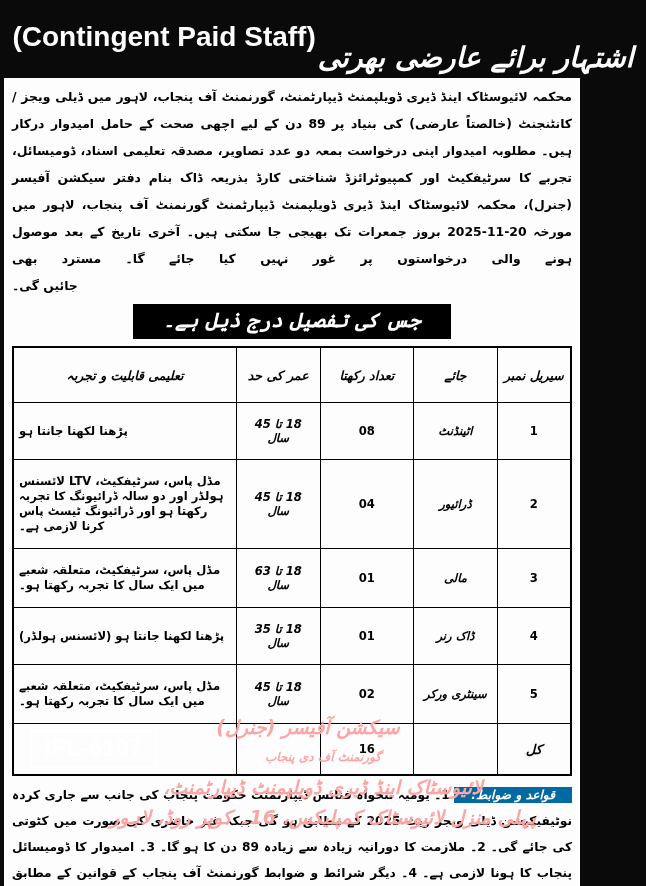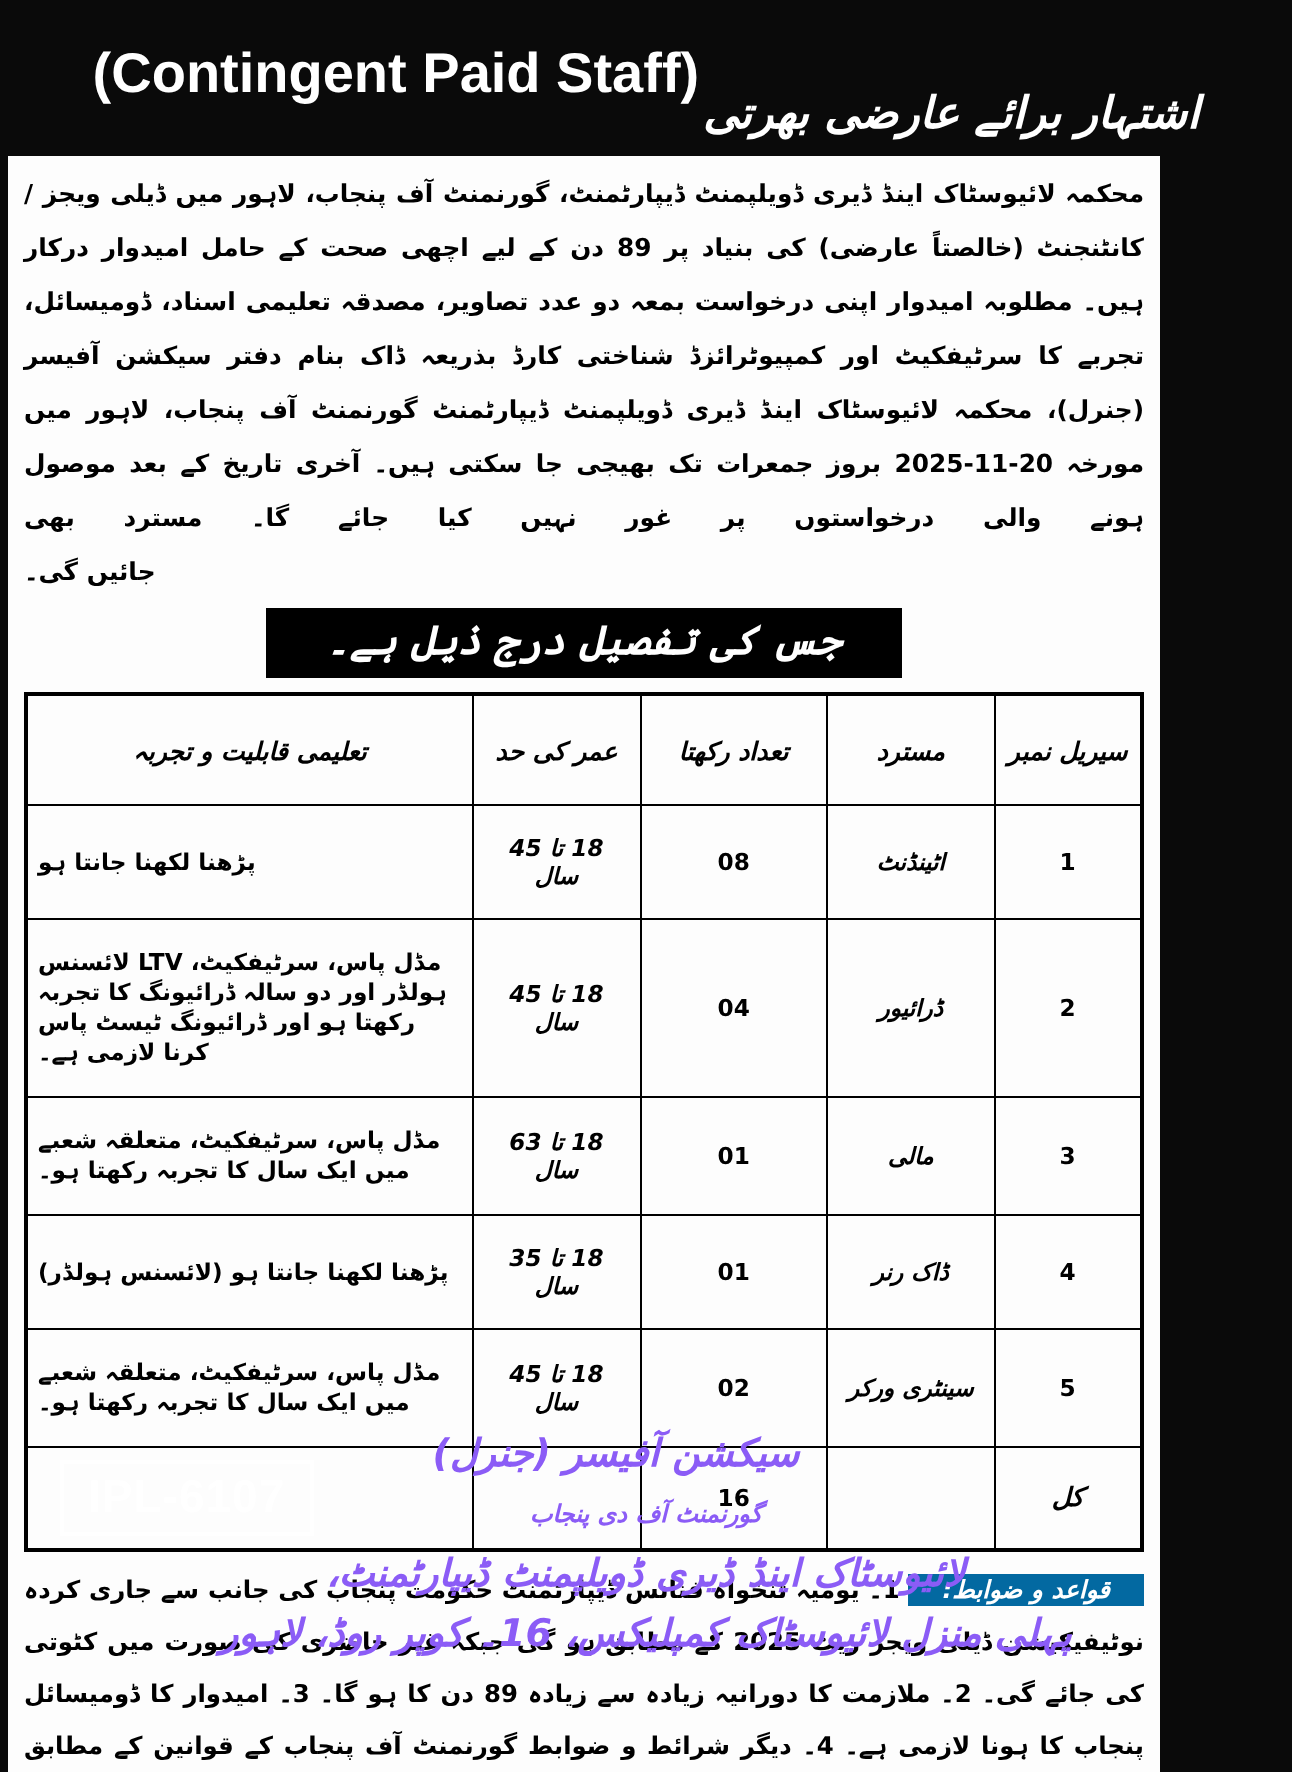--- a/index.html
+++ b/index.html
@@ -30,21 +30,21 @@
     width: 646px;
     height: 62px;
     display: flex;
     align-items: center;
     justify-content: center;
     direction: rtl;
     color: #fff;
   }
   .title-urdu {
     font-family: "DejaVu Sans", "Liberation Sans", sans-serif;
-    font-size: 22px;
+    font-size: 28px;
     font-weight: bold;
     font-style: italic;
     letter-spacing: -0.5px;
     white-space: nowrap;
     margin-top: 40px;
   }
   .title-eng {
     font-family: "Liberation Sans", sans-serif;
     font-size: 28px;
     font-weight: bold;
@@ -192,21 +192,21 @@
   .sign-block {
     position: absolute;
     right: 0;
     left: 0;
     top: 6px;
     text-align: center;
     direction: rtl;
     font-family: "DejaVu Sans", "Liberation Sans", sans-serif;
     font-weight: bold;
     font-style: italic;
-    color: #8b5cf6;
+    color: #fca5a5;
   }
   .sign-line  { font-size: 19px; line-height: 30px; white-space: nowrap; }
   .sign-line1 { padding-right: 30px; }
   .sign-line2 { font-size: 12px; }
   .sign-line3 { font-size: 19px; }
   .sign-line4 { font-size: 19px; }
 </style>
 </head>
 <body>
 
@@ -225,21 +225,21 @@
     </div>
 
     <div class="detail-banner-wrap">
       <div class="detail-banner">جس کی تفصیل درج ذیل ہے۔</div>
     </div>
 
     <table class="jobs">
       <thead>
         <tr>
           <th class="c-sr">سیریل نمبر</th>
-          <th class="c-post">مسترد</th>
+          <th class="c-post">جائے</th>
           <th class="c-count">تعداد رکھتا</th>
           <th class="c-age">عمر کی حد</th>
           <th class="c-qual">تعلیمی قابلیت و تجربہ</th>
         </tr>
       </thead>
       <tbody>
         <tr>
           <td class="c-sr">1</td>
           <td class="c-post">اٹینڈنٹ</td>
           <td class="c-count">08</td>

